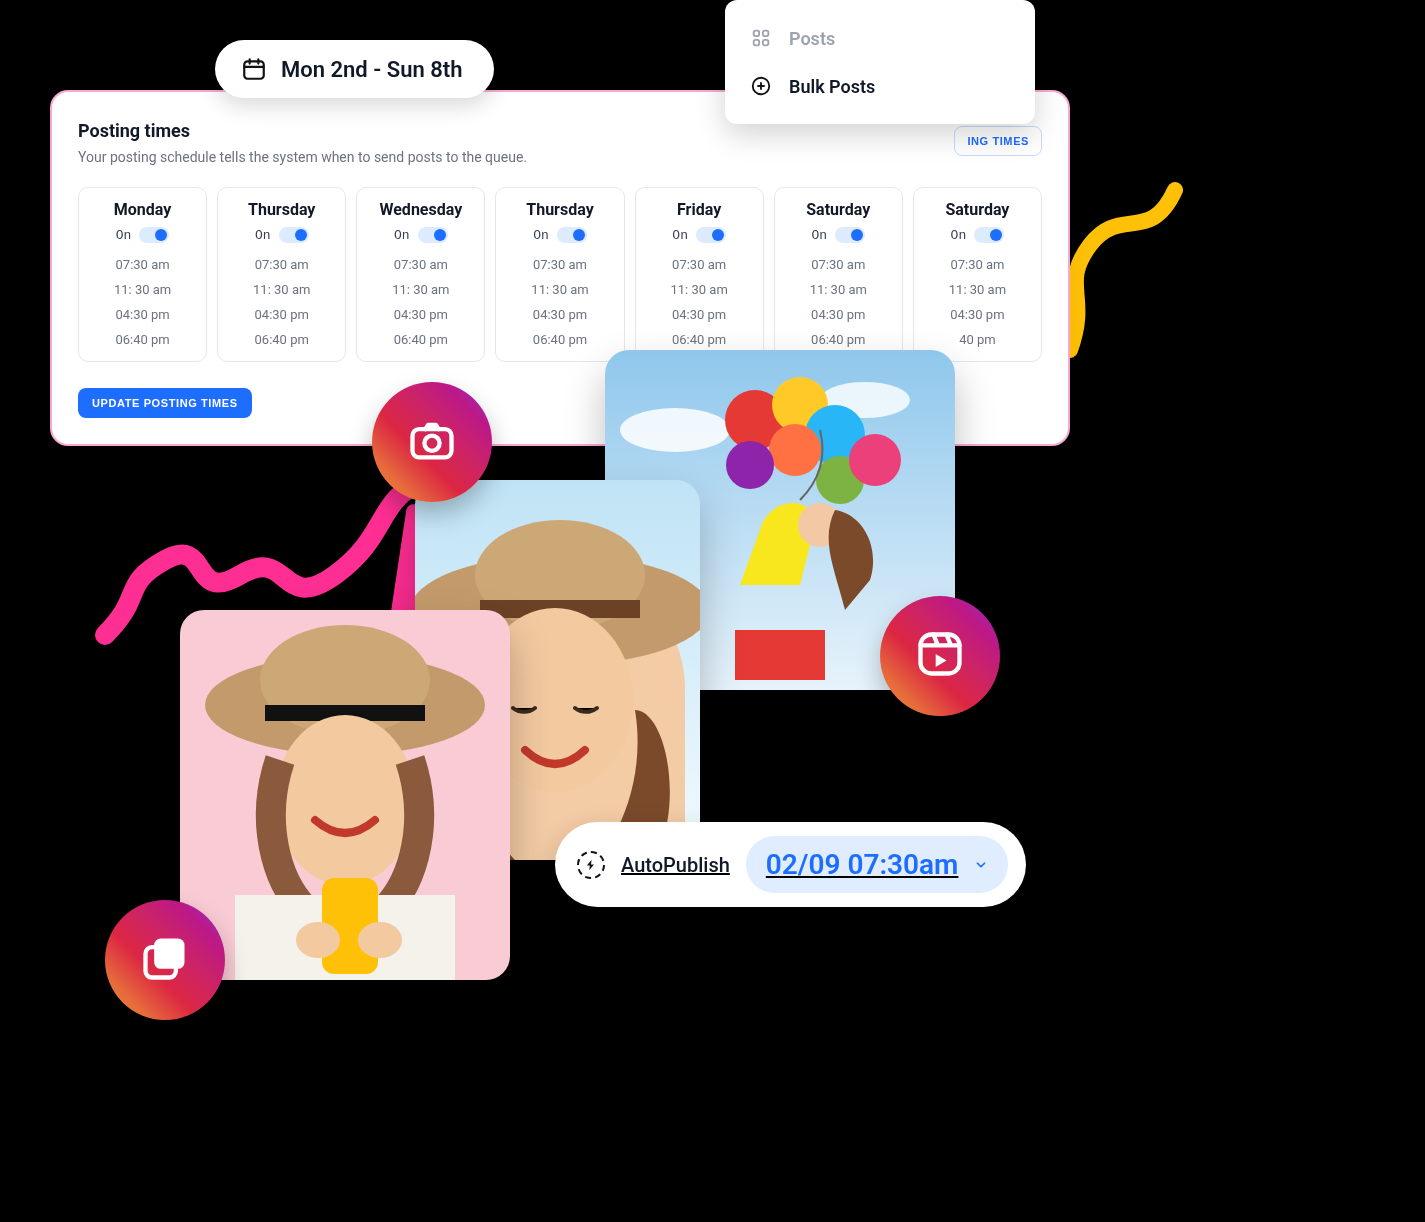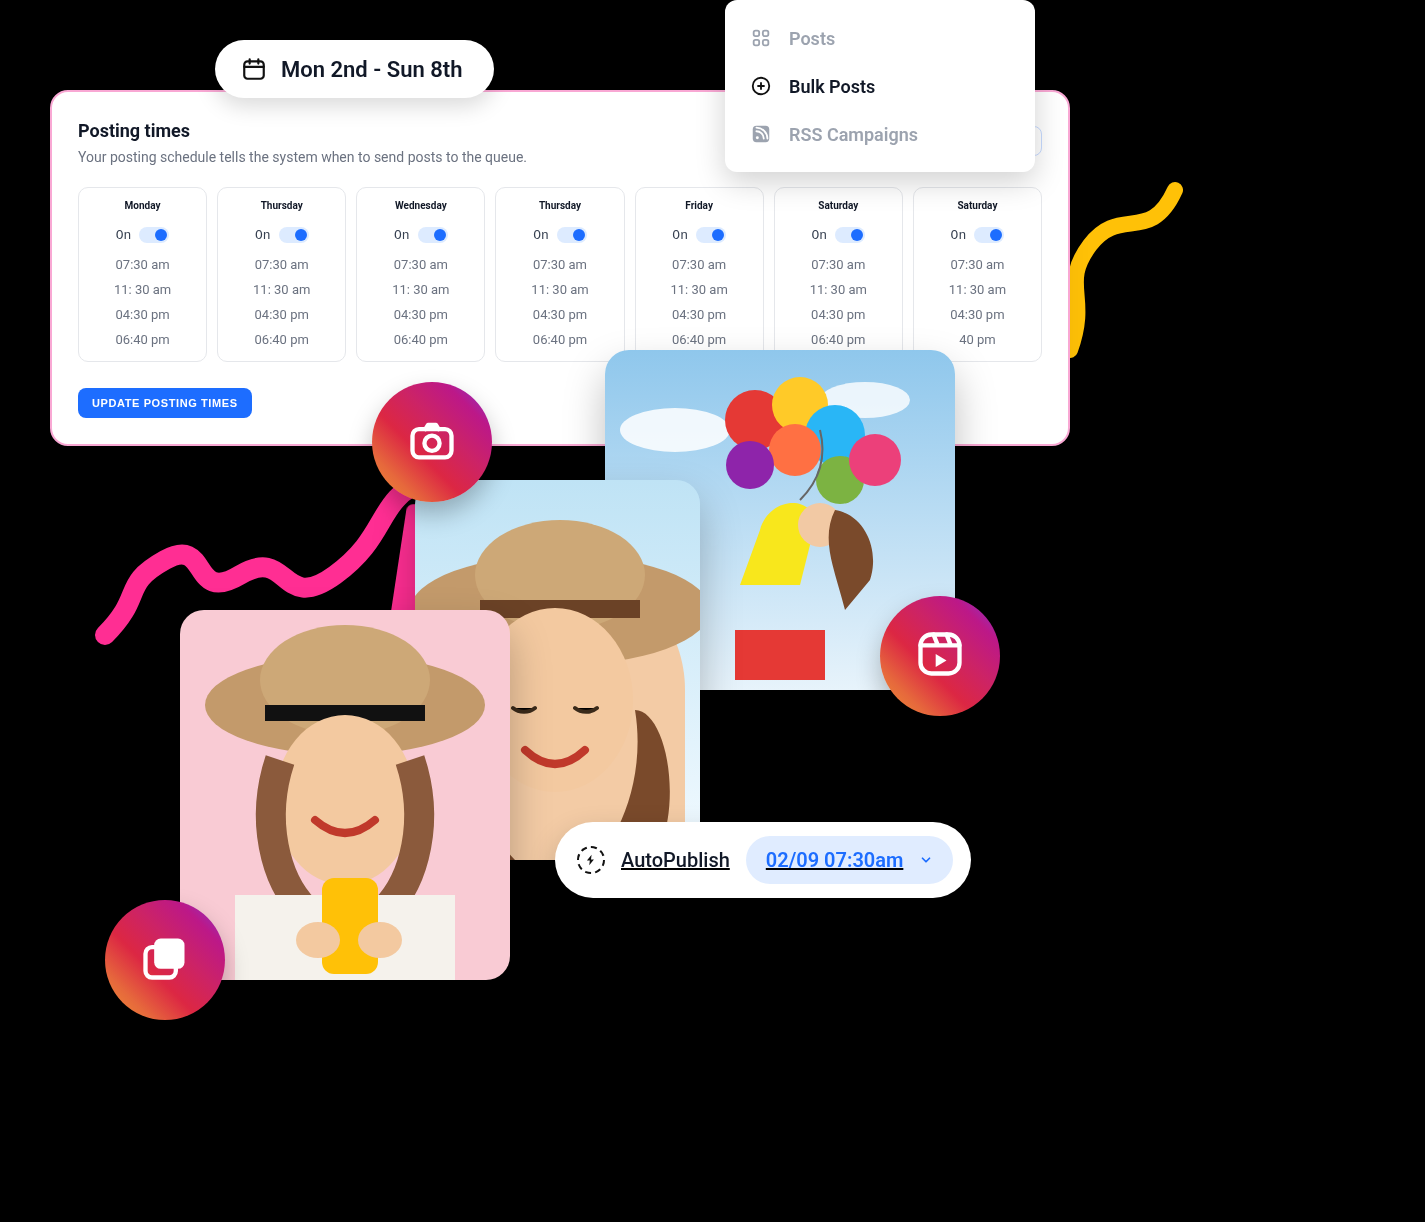--- a/index.html
+++ b/index.html
@@ -21,21 +21,21 @@
     padding: 28px 26px 26px; box-shadow: 0 10px 25px rgba(0,0,0,.06);
   }
   .panel h2 { font-size: 18px; font-weight: 700; color: #111827; margin-bottom: 8px; }
   .panel .sub { font-size: 14px; color: #6B7280; margin-bottom: 22px; }
 
   .days { display: flex; gap: 10px; }
   .day-card {
     flex: 1 1 0; border: 1px solid #E5E7EB; border-radius: 10px; padding: 12px 10px 14px;
     text-align: center;
   }
-  .day-name { font-size: 10px; font-weight: 700; color: #111827; margin-bottom: 16px; }
+  .day-name { font-size: 16px; font-weight: 700; color: #111827; margin-bottom: 8px; }
   .day-toggle-row { display: flex; align-items: center; justify-content: center; gap: 8px; margin-bottom: 14px; font-family: Liberation Mono, monospace; }
   .day-on { font-size: 13px; color: #374151; }
   .toggle { width: 30px; height: 16px; border-radius: 10px; background: #DDEBFF; position: relative; }
   .toggle .knob { position: absolute; right: 2px; top: 2px; width: 12px; height: 12px; border-radius: 50%; background: #1D6DFF; }
   .day-times { list-style: none; display: flex; flex-direction: column; gap: 10px; align-items: center; }
   .day-times li { font-size: 13px; color: #6B7280; }
 
   .update-btn {
     margin-top: 26px; display: inline-block; background: #1D6DFF; color: #fff;
     border: none; border-radius: 8px; padding: 9px 14px; font-size: 11px; font-weight: 700;
@@ -97,21 +97,21 @@
   
   
   .autopub {
     position: absolute; left: 555px; top: 822px; background: #fff; border-radius: 999px;
     padding: 14px 18px 14px 22px; display: flex; align-items: center; gap: 16px;
     box-shadow: 0 12px 30px rgba(0,0,0,.2); z-index: 9; text-decoration: underline;
   }
   .autopub .aplabel { font-size: 20px; font-weight: 500; color: #111827; }
   .autopub .chip {
     display: flex; align-items: center; gap: 16px; background: #E0ECFF; color: #1D6DFF;
-    border-radius: 999px; padding: 12px 20px; font-size: 20px; font-weight: 600; cursor: pointer;
+    border-radius: 999px; padding: 12px 20px; font-size: 28px; font-weight: 600; cursor: pointer;
   }
   .autopub .apicon { width: 28px; height: 28px; border: 2px dashed #111; border-radius: 50%; display: flex; align-items: center; justify-content: center; }
   .autopub .apicon svg { width: 14px; height: 14px; }
 </style>
 </head>
 <body>
 
 <div class="stage">
 
   <svg class="squiggle-yellow" viewBox="0 0 140 190">
@@ -258,30 +258,20 @@
       </div>
       <div class="menu-item">
     <span class="micon">
           <svg viewBox="0 0 24 24" fill="none" stroke="#111" stroke-width="2">
             <circle cx="12" cy="12" r="9"></circle>
             <path d="M12 8v8M8 12h8"></path>
           </svg>
         </span>
     <span class="mlabel">Bulk Posts</span>
       </div>
-      <div class="menu-item inactive">
-    <span class="micon">
-          <svg viewBox="0 0 24 24">
-            <rect x="3" y="3" width="18" height="18" rx="4" fill="#9CA3AF"></rect>
-            <circle cx="8" cy="16" r="1.6" fill="#fff"></circle>
-            <path d="M7 9a8 8 0 0 1 8 8M7 5a12 12 0 0 1 12 12" stroke="#fff" stroke-width="2" fill="none" stroke-linecap="round"></path>
-          </svg>
-        </span>
-    <span class="mlabel">RSS Campaigns</span>
-      </div>
     </div>
 
   <svg class="squiggle-pink" viewBox="0 0 350 200">
     <path d="M15 170 C 55 130, 30 120, 75 95 C 120 70, 100 140, 150 110 C 200 80, 190 150, 245 110 C 300 70, 285 35, 335 15"></path>
   </svg>
 
   <div class="pink-trap"></div>
 
   <div class="photo c">
     <svg class="ph-bg" viewBox="0 0 350 340" preserveAspectRatio="xMidYMid slice">

